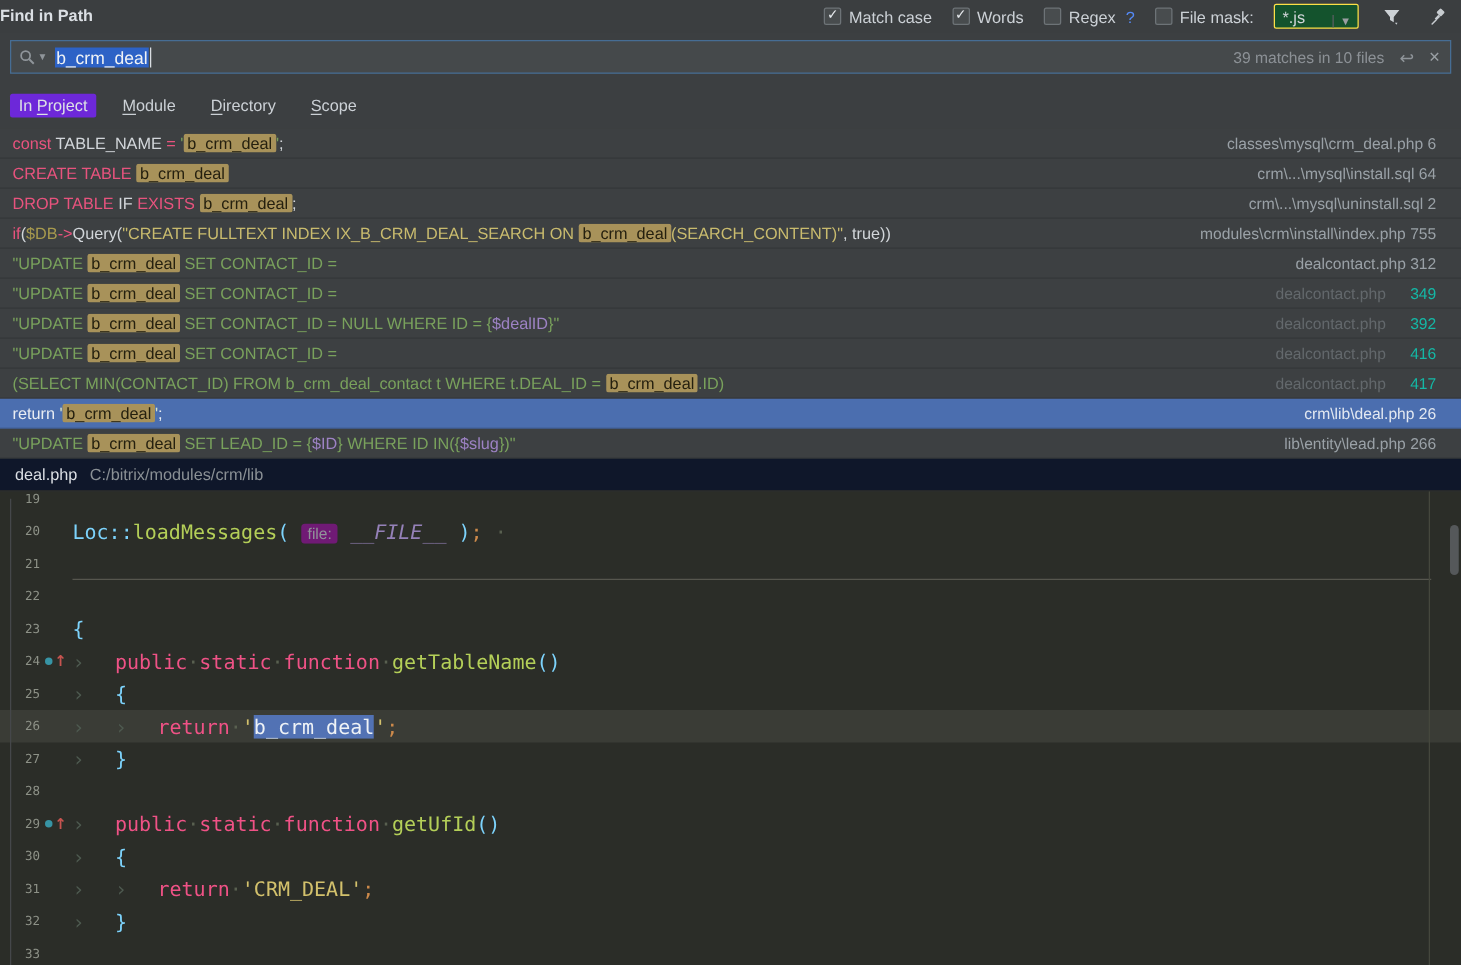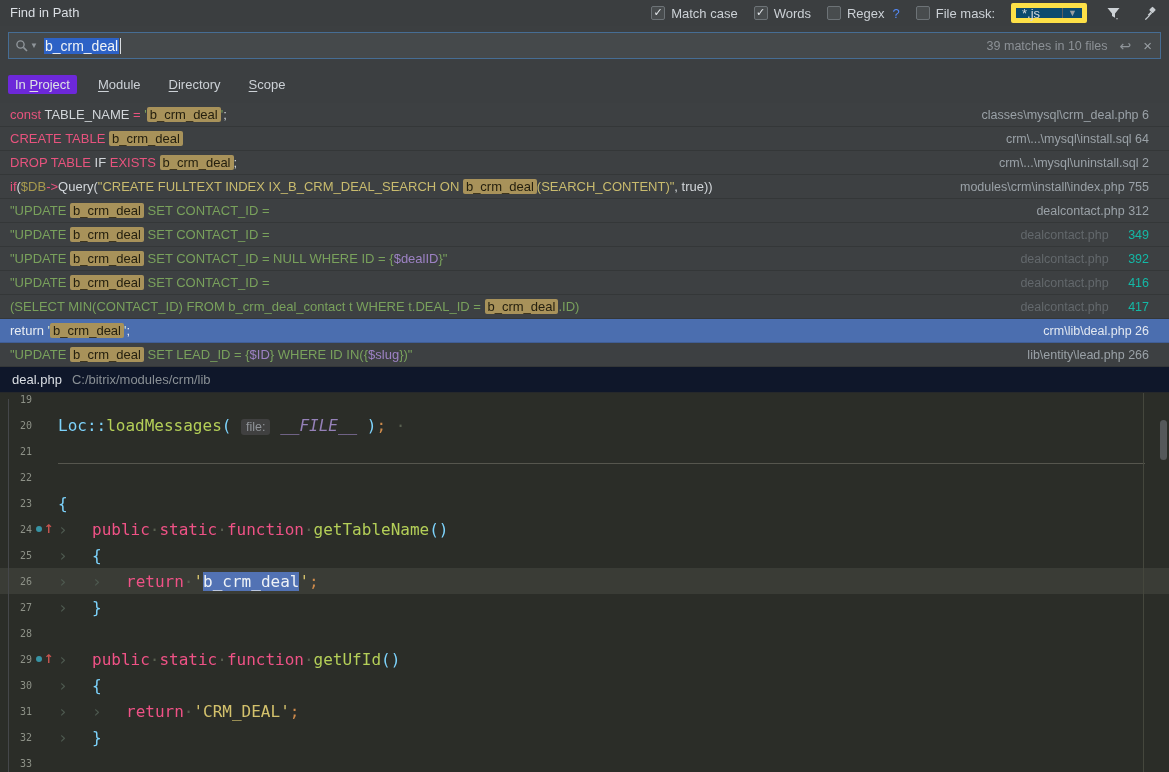--- a/index.html
+++ b/index.html
@@ -2,29 +2,29 @@
 <html><head>
 <meta charset="utf-8">
 <style>
   * { margin:0; padding:0; box-sizing:border-box; }
   html,body { width:1169px; height:772px; overflow:hidden; background:#3c3f41;
               font-family:"Liberation Sans", sans-serif; }
   #app { position:relative; width:1169px; height:772px; background:#3c3f41; color:#ced3d8; }
 
   
   .topbar { position:absolute; left:0; top:0; width:1169px; height:26px; background:#3b3e40; }
-  .title { position:absolute; left:10px; top:5px; font-size:13px; font-weight:normal; color:#dbdfe4; }
+  .title { position:absolute; left:0; top:5px; font-size:13px; font-weight:bold; color:#dbdfe4; }
   .topctrls { position:absolute; right:10px; top:0; height:26px; display:flex; align-items:center; gap:16px; }
   .cb { display:flex; align-items:center; gap:6px; font-size:13px; color:#ccd1d6; cursor:default; }
   .cb .box { width:14px; height:14px; border:1px solid #6d7377; background:#484c4e; border-radius:2px;
              display:flex; align-items:center; justify-content:center; }
   .cb .tick { display:none; color:#e6eaed; font-size:11px; line-height:11px; margin-top:-1px; }
   .cb.on .tick { display:block; }
   .help { color:#548af7; margin-left:2px; }
-  .combo { display:flex; align-items:center; height:20px; border:5px solid #fde047; background:#0c4a6e; border-radius:2px; }
+  .combo { display:flex; align-items:flex-end; height:20px; border:1px solid #fde047; background:#14532d; border-radius:2px; }
   .combo .val { padding:1px 6px; font-size:13px; color:#d2d6da; min-width:46px; }
   .combo .arrow { width:20px; border-left:1px solid #5a5f62; display:flex; align-items:center; justify-content:center;
                   color:#9a9ea2; font-size:9px; }
   .iconbtn { display:flex; align-items:center; justify-content:center; width:20px; height:20px; }
 
   
   .searchrow { position:absolute; left:8px; top:32px; width:1153px; height:27px; background:#45494b;
                border:1px solid #466d94; display:flex; align-items:center; }
   .mag { margin-left:6px; display:flex; align-items:center; gap:1px; }
   .mag .caret { color:#8f959a; font-size:8px; }
@@ -79,21 +79,21 @@
   .ovr-c { width:4px; height:4px; border:3px solid #3794a5; border-radius:50%; background:#17363c; }
   .ovr-a { color:#c75450; font-size:12px; font-weight:bold; font-family:"DejaVu Sans", sans-serif; }
   .code { flex:1 1 auto; overflow:hidden; margin-right:24px; }
   .eline.sep .code { border-bottom:1px solid #56564e; height:100%; display:flex; align-items:center; }
   .e-kw { color:#ef5286; }
   .e-fn { color:#b4cf58; }
   .e-plain { color:#7dd3fc; }
   .e-str { color:#d3c16c; }
   .e-semi { color:#cd8a4b; }
   .e-file { color:#9581b8; font-style:italic; }
-  .e-hint { background:#404040; color:#909499; border-radius:3px; padding:1px 5px; font-size:12.5px;
+  .e-hint { background:#701a75; color:#909499; border-radius:3px; padding:1px 5px; font-size:12.5px;
             font-family:"Liberation Sans", sans-serif; }
   .e-tab { display:inline-block; width:34px; color:#4e5a50; }
   .e-dot { color:#596050; }
   .e-sel { background:#5272b4; color:#eef2f6; }
   .marginguide { position:absolute; left:1143px; top:0; width:1px; height:379px; background:#45473d; }
   .scrollthumb { position:absolute; right:2px; top:27px; width:7px; height:40px; background:#55585a; border-radius:4px; }
   .leftedge { position:absolute; left:8px; top:6px; width:1px; height:373px; background:#45474a; }
 </style>
 </head>
 <body>

